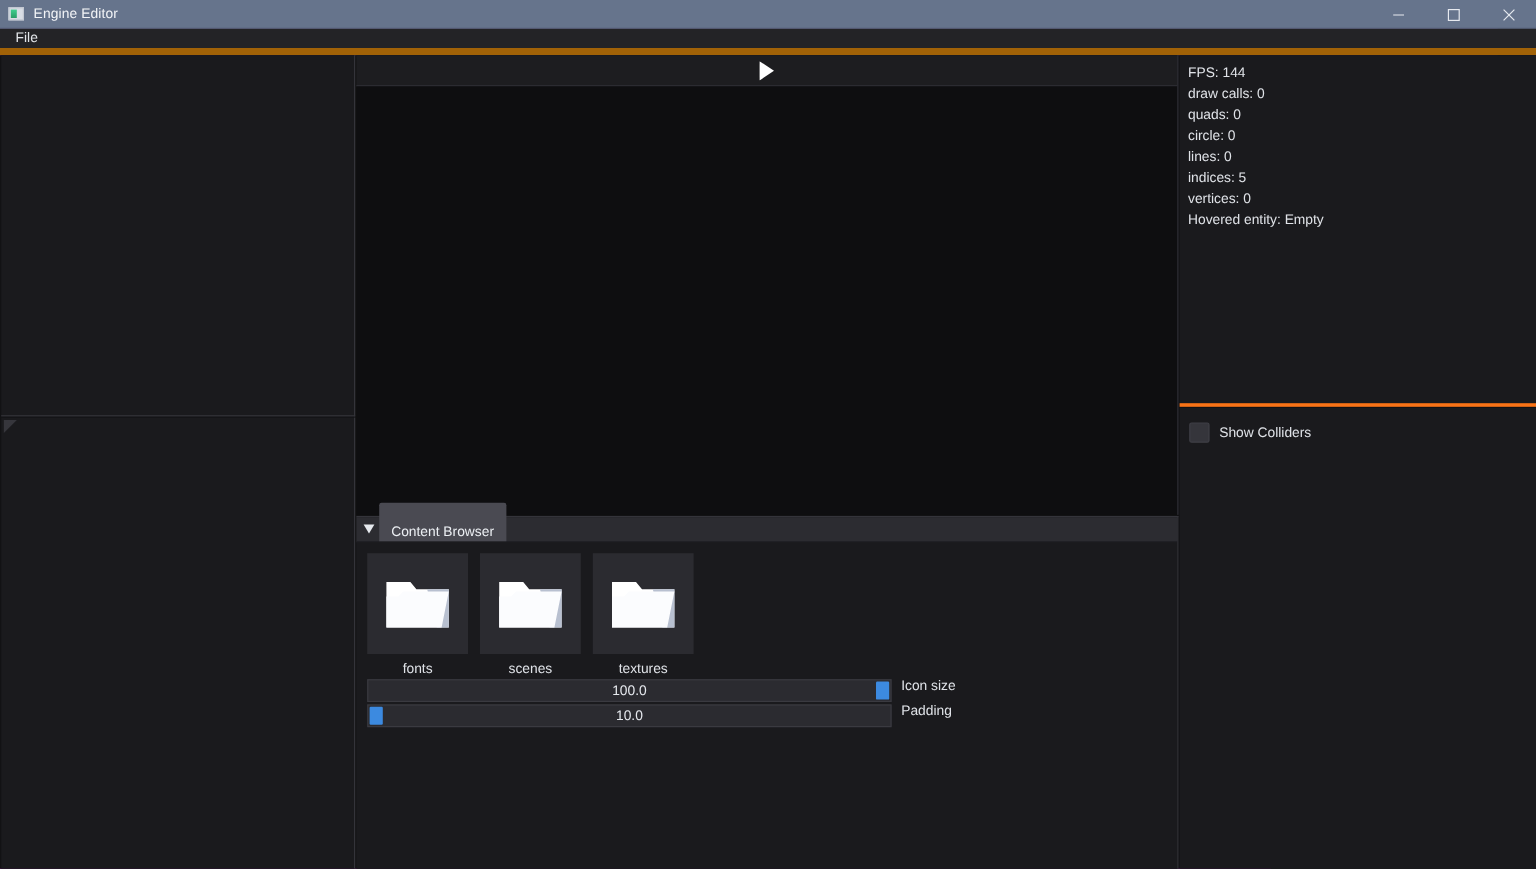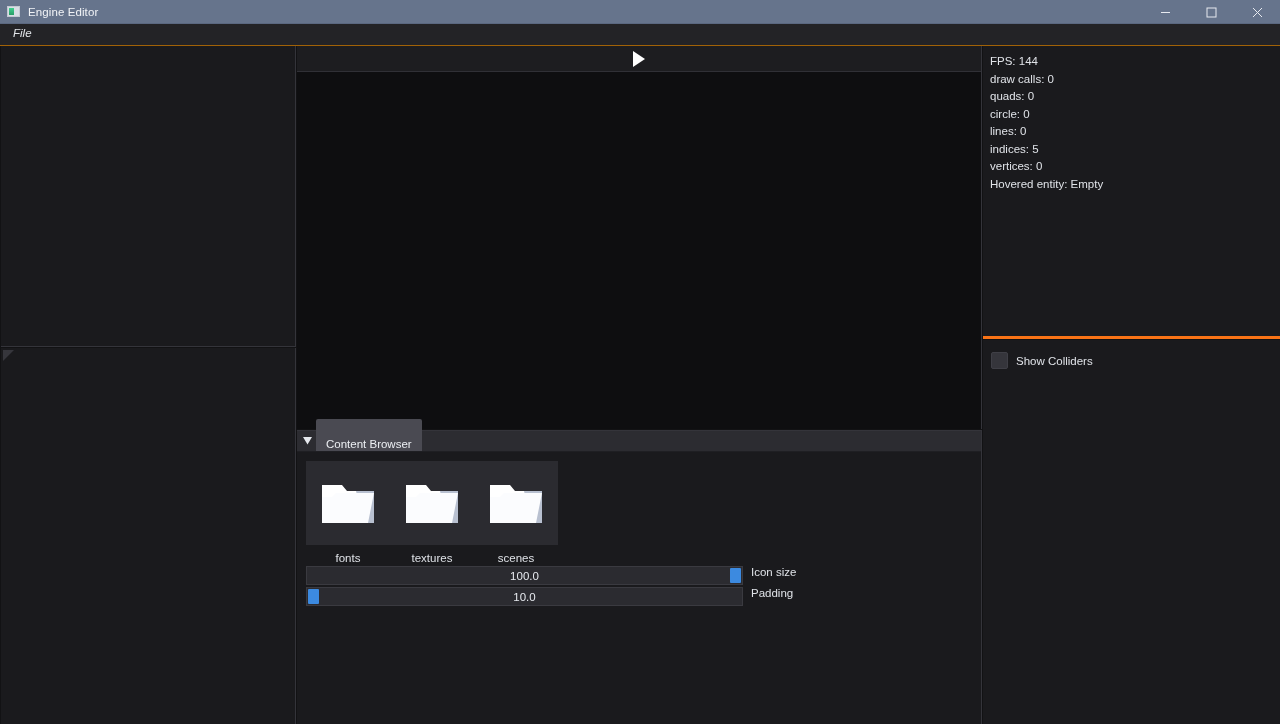--- a/index.html
+++ b/index.html
@@ -50,23 +50,22 @@
     display: flex; align-items: center; justify-content: center;
     color: #e7eaf0;
   }
   .win-btn svg { display: block; }
 
   
   .menubar {
     position: absolute; left: 0; top: 24px;
     width: 1280px; height: 22px;
     background: #232326;
-    display: flex; align-items: flex-start;
-    border-bottom: 1px solid #a16207;
-    font-style: italic;
+    display: flex; align-items: center;
+    border-bottom: 6px solid #a16207;
   }
   .menu-item {
     padding: 0 9px; height: 19px; line-height: 19px;
     margin-left: 4px;
     font-size: 11.5px; color: #e3e6ea;
     border-radius: 2px;
   }
 
   
   .workspace {
@@ -152,21 +151,21 @@
     color: #eceff3; font-size: 11.5px;
     margin-bottom: 0px;
     border-top-left-radius: 2px; border-top-right-radius: 2px;
   }
   .cb-body {
     position: absolute; left: 0; top: 21px;
     width: 100%; height: calc(100% - 21px);
     background: #1a1a1d;
     padding: 9px 0 0 9px;
   }
-  .cb-grid { display: flex; gap: 0; }
+  .cb-grid { display: flex; gap: 10px; }
   .cb-item { width: 84px; }
   .cb-thumb {
     width: 84px; height: 84px;
     background: #2b2b30;
     display: flex; align-items: center; justify-content: center;
   }
   .cb-label {
     margin-top: 7px; text-align: center;
     color: #dfe2e7; font-size: 11.5px;
   }
@@ -306,32 +305,32 @@
           </div>
 
           <div class="cb-item">
             <div class="cb-thumb">
               <svg width="60" height="52" viewBox="0 0 60 52">
                 <path d="M4 8 L24 8 L29 14 L56 14 L56 46 L4 46 Z" fill="#ffffff"></path>
                 <path d="M38 14 L56 14 L56 46 L46 46 Z" fill="#b8c0d0"></path>
                 <path d="M4 20 L14 20 L18 16 L56 16 L50 46 L4 46 Z" fill="#fbfcfe"></path>
               </svg>
             </div>
-            <div class="cb-label">textures</div>
+            <div class="cb-label">scenes</div>
           </div>
 
           <div class="cb-item">
             <div class="cb-thumb">
               <svg width="60" height="52" viewBox="0 0 60 52">
                 <path d="M4 8 L24 8 L29 14 L56 14 L56 46 L4 46 Z" fill="#ffffff"></path>
                 <path d="M38 14 L56 14 L56 46 L46 46 Z" fill="#b8c0d0"></path>
                 <path d="M4 20 L14 20 L18 16 L56 16 L50 46 L4 46 Z" fill="#fbfcfe"></path>
               </svg>
             </div>
-            <div class="cb-label">scenes</div>
+            <div class="cb-label">textures</div>
           </div>
 
         </div>
 
         <div class="slider-row">
           <div class="slider">
             <div class="slider-grab" style="left:423px"></div>
             <div class="slider-val">100.0</div>
           </div>
           <div class="slider-label">Icon size</div>

